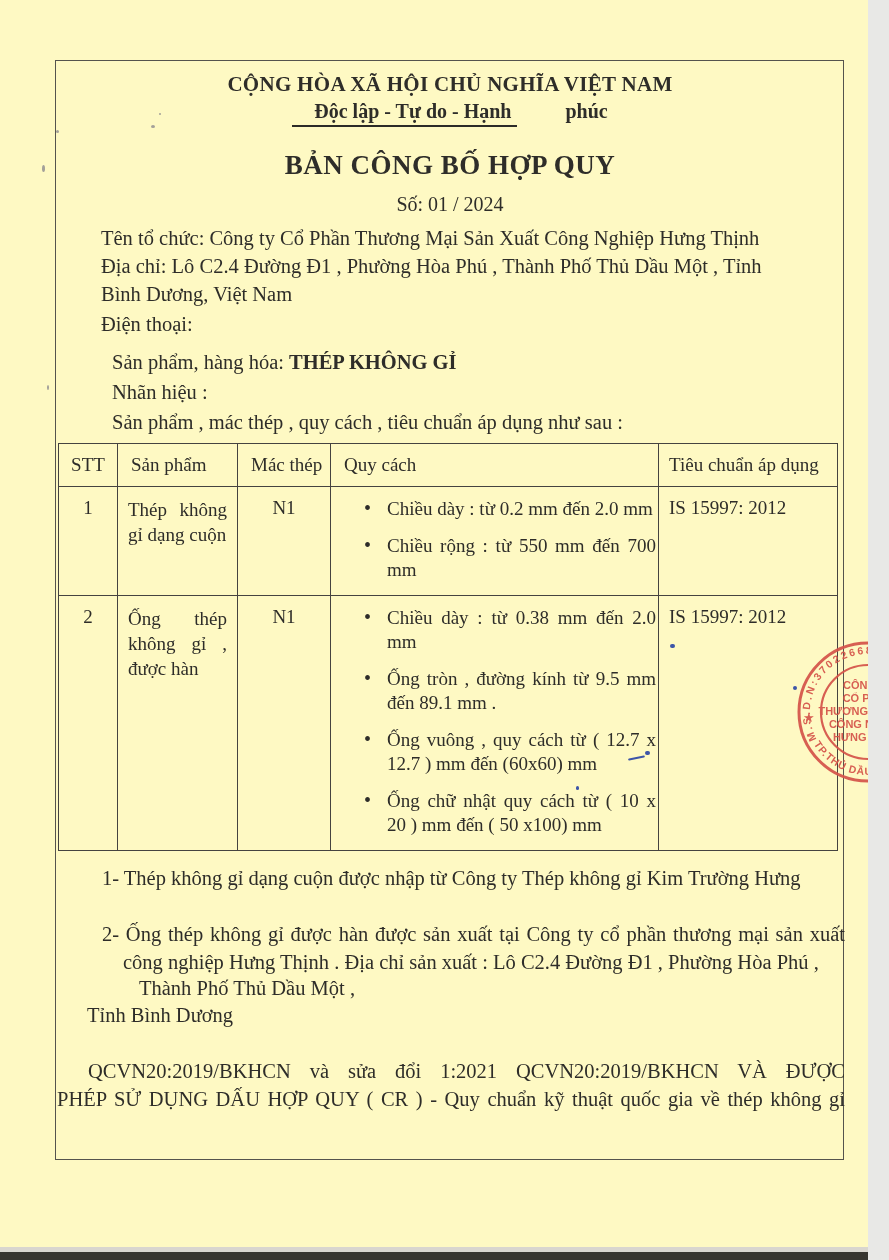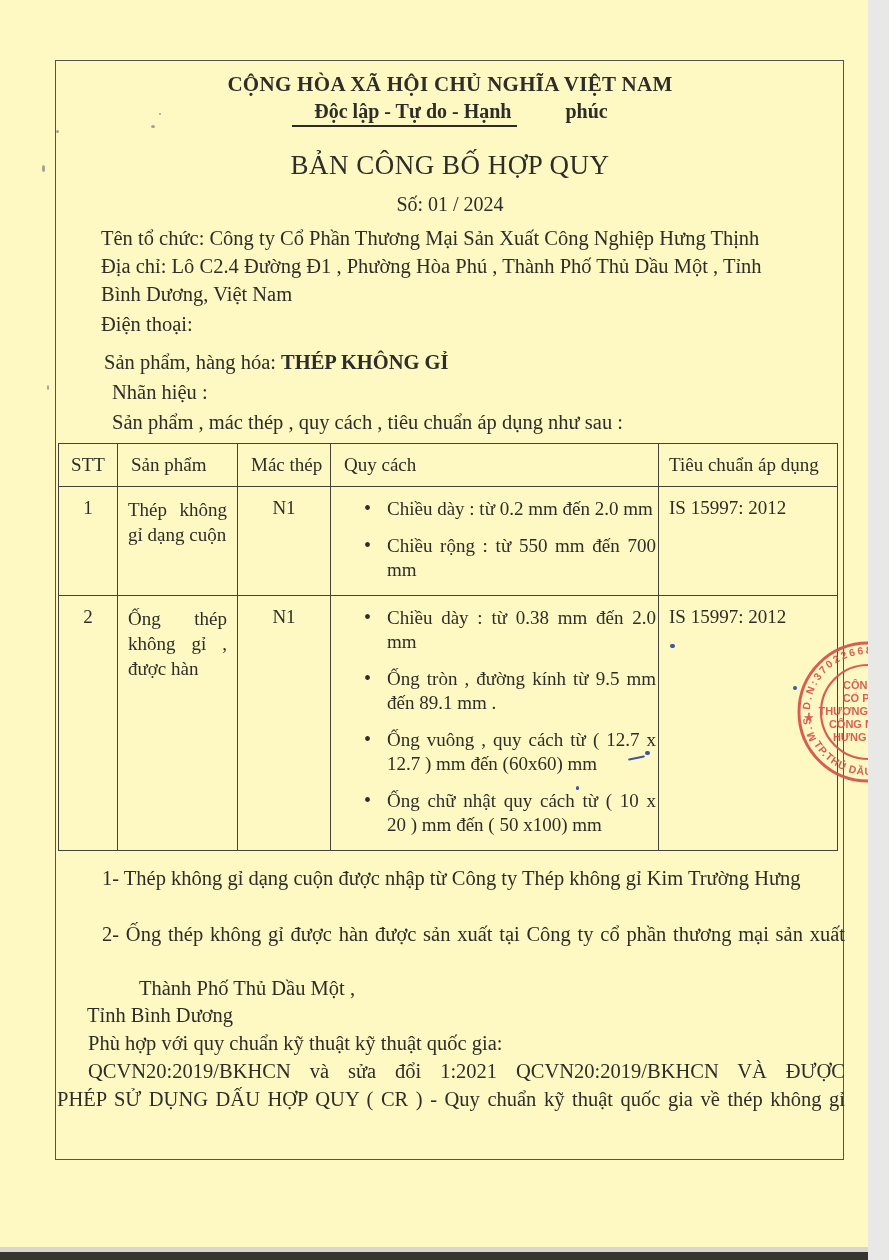--- a/index.html
+++ b/index.html
@@ -12,21 +12,21 @@
   .abs { position:absolute; }
   .frame {
     position:absolute; left:55px; top:60px; width:789px; height:1100px;
     border:1.5px solid #55534d; box-sizing:border-box;
   }
   .centered { left:55px; width:790px; text-align:center; }
   .nat-title { top:72px; font-size:21px; font-weight:bold; letter-spacing:0.3px; }
   .motto { top:100px; font-size:20px; font-weight:bold; }
   .motto-main { border-bottom:2.5px solid #2c2b27; padding:0 6px 3px 22px; }
   .motto-tail { padding-left:4px;margin-left:44px; }
-  .doc-title { top:150px; font-size:27px; font-weight:normal; letter-spacing:0.5px; }
+  .doc-title { top:150px; font-size:27px; font-weight:bold; letter-spacing:0.5px; }
   .doc-number { top:193px; font-size:20px; }
   .bodyline { font-size:20.5px; white-space:nowrap; }
   .spec-table {
     position:absolute; left:58px; top:443px; width:779px;
     border-collapse:collapse; table-layout:fixed;
     font-size:19px; color:#2e2d29;
   }
   .spec-table th, .spec-table td {
     border:1.5px solid #454340; font-weight:normal; vertical-align:top;
     box-sizing:border-box; padding:0;
@@ -78,21 +78,21 @@
     <span class="motto-main">Độc lập - Tự do - Hạnh</span><span class="motto-tail">phúc</span>
   </div>
   <div class="abs centered doc-title">BẢN CÔNG BỐ HỢP QUY</div>
   <div class="abs centered doc-number">Số: 01 / 2024</div>
 
   <div class="abs bodyline" style="left:101px; top:227px;">Tên tổ chức: Công ty Cổ Phần Thương Mại Sản Xuất Công Nghiệp Hưng Thịnh</div>
   <div class="abs bodyline" style="left:101px; top:255px;">Địa chỉ: Lô C2.4 Đường Đ1 , Phường Hòa Phú , Thành Phố Thủ Dầu Một , Tỉnh</div>
   <div class="abs bodyline" style="left:101px; top:283px;">Bình Dương, Việt Nam</div>
   <div class="abs bodyline" style="left:101px; top:313px;">Điện thoại:</div>
 
-  <div class="abs bodyline" style="left:104px; top:351px;">
+  <div class="abs bodyline" style="left:112px; top:351px;">
     <span>Sản phẩm, hàng hóa: </span><b>THÉP KHÔNG GỈ</b>
   </div>
   <div class="abs bodyline" style="left:112px; top:381px;">Nhãn hiệu :</div>
   <div class="abs bodyline" style="left:112px; top:411px;">Sản phẩm , mác thép , quy cách , tiêu chuẩn áp dụng như sau :</div>
 
   <table class="spec-table">
     <colgroup>
         <col style="width:59px">
         <col style="width:120px">
         <col style="width:93px">
@@ -129,23 +129,23 @@
           <div class="bullet">Ống vuông , quy cách từ ( 12.7 x 12.7 ) mm đến (60x60) mm</div>
           <div class="bullet">Ống chữ nhật quy cách từ ( 10 x 20 ) mm đến ( 50 x100) mm</div>
         </td>
         <td class="tc">IS 15997: 2012</td>
       </tr>
     </tbody>
   </table>
 
   <div class="abs note" style="left:102px; top:866px;">1- Thép không gỉ dạng cuộn được nhập từ Công ty Thép không gỉ Kim Trường Hưng</div>
   <div class="abs note note-justify" style="left:102px; top:922px; width:743px;">2- Ống thép không gỉ được hàn được sản xuất tại Công ty cổ phần thương mại sản xuất</div>
+  <div class="abs note" style="left:123px; top:950px;">công nghiệp Hưng Thịnh . Địa chỉ sản xuất : Lô C2.4 Đường Đ1 , Phường Hòa Phú ,</div>
   <div class="abs note" style="left:123px; top:976px;margin-left:16px;">Thành Phố Thủ Dầu Một ,</div>
   <div class="abs note" style="left:87px;  top:1003px;">Tỉnh Bình Dương</div>
-  <div class="abs note" style="left:88px;  top:1031px;">Phù hợp với quy chuẩn kỹ thuật kỹ thuật quốc gia:</div>
   <div class="abs note note-justify" style="left:88px; top:1059px; width:757px;">QCVN20:2019/BKHCN và sửa đổi 1:2021 QCVN20:2019/BKHCN VÀ ĐƯỢC</div>
   <div class="abs note note-justify" style="left:57px; top:1087px; width:788px;">PHÉP SỬ DỤNG DẤU HỢP QUY ( CR ) -  Quy chuẩn kỹ thuật quốc gia về thép không gỉ</div>
 
   <svg class="stamp" viewBox="0 0 160 160" xmlns="http://www.w3.org/2000/svg">
     <defs>
       <path id="ringTop" d="M 29.8 109 A 58 58 0 1 1 130.2 109" fill="none"></path>
       <path id="ringBottom" d="M 22.9 106.6 A 63 63 0 0 0 137.1 106.6" fill="none"></path>
     </defs>
     <circle cx="80" cy="80" r="69" fill="none" stroke="#d5544a" stroke-width="3"></circle>
     <circle cx="80" cy="80" r="47" fill="none" stroke="#d5544a" stroke-width="2.2"></circle>

